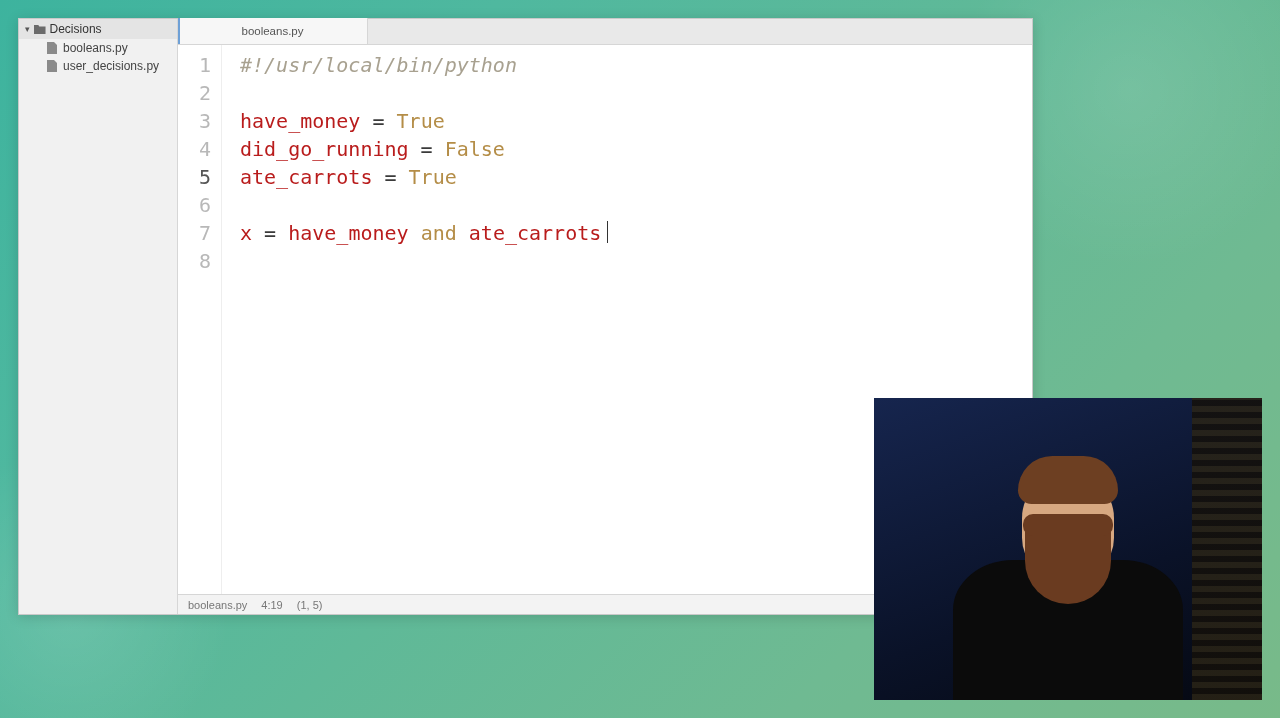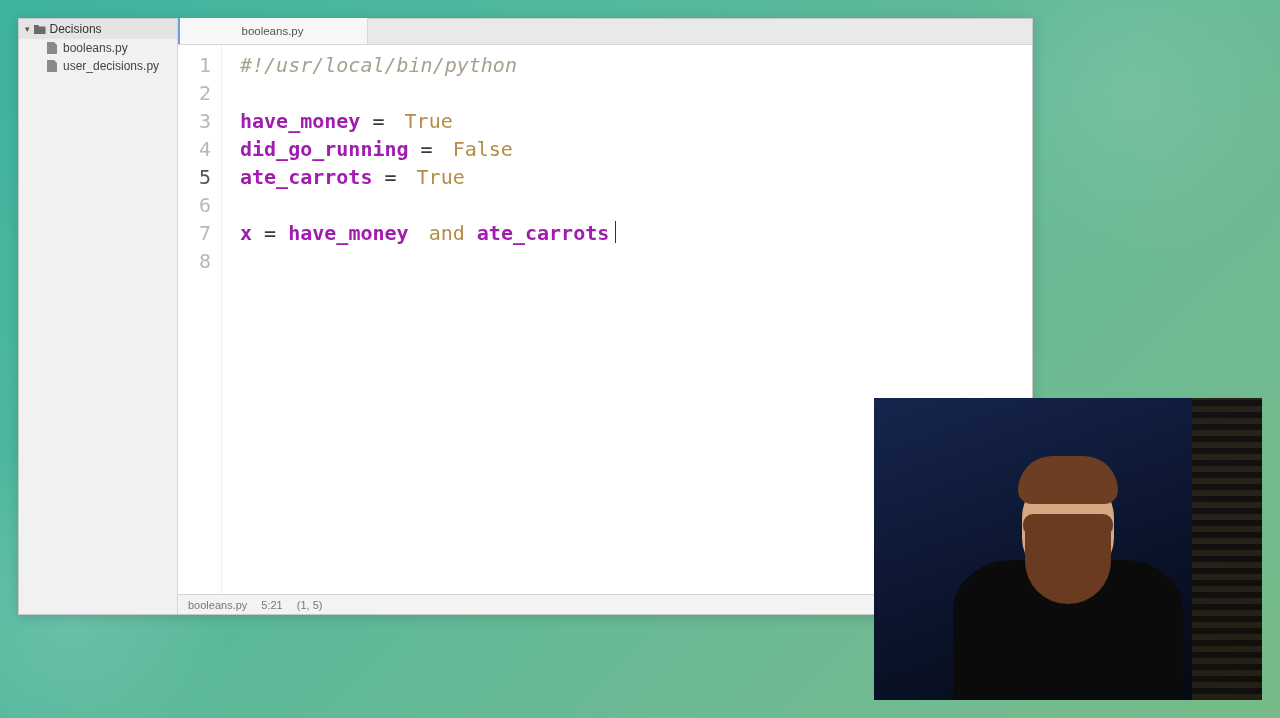--- a/index.html
+++ b/index.html
@@ -84,22 +84,22 @@
     border-right: 1px solid #eee;
   }
   .gutter .ln { height: 28px; }
   .gutter .ln.active { color: #555; }
   .code {
     flex: 1; padding: 6px 0 6px 18px; line-height: 28px;
     color: #333; white-space: pre;
   }
   .code .row { height: 28px; position: relative; }
   .tok-comment { color: #a8a190; font-style: italic; }
-  .tok-keyword { color: #b48d47; margin-left: 8px; }
-  .tok-ident { color: #a21caf; font-weight: bold; }
+  .tok-keyword { color: #b48d47; }
+  .tok-ident { color: #b91c1c; }
   .tok-op { color: #3a3a3a; }
   .cursor {
     display: inline-block; width: 1px; height: 22px;
     background: #333; vertical-align: -3px; margin-left: 6px;
   }
   .statusbar {
     height: 20px; border-top: 1px solid #d6d6d6;
     background: #f3f3f3; font-size: 11px; color: #777;
     display: flex; align-items: center; padding: 0 10px;
   }
@@ -188,21 +188,21 @@
             <div class="ln">6</div>
             <div class="ln">7</div>
             <div class="ln">8</div>
           </div>
         <div class="code" id="code"><div class="row"><span class="tok-comment">#!/usr/local/bin/python</span></div><div class="row">&nbsp;</div><div class="row"><span class="tok-ident">have_money</span><span class="tok-op"> = </span><span class="tok-keyword">True</span></div><div class="row"><span class="tok-ident">did_go_running</span><span class="tok-op"> = </span><span class="tok-keyword">False</span></div><div class="row"><span class="tok-ident">ate_carrots</span><span class="tok-op"> = </span><span class="tok-keyword">True</span></div><div class="row">&nbsp;</div><div class="row"><span class="tok-ident">x</span><span class="tok-op"> = </span><span class="tok-ident">have_money</span><span class="tok-op"> </span><span class="tok-keyword">and</span><span class="tok-op"> </span><span class="tok-ident">ate_carrots</span><span class="cursor"></span></div><div class="row">&nbsp;</div></div>
       </div>
 
       <div class="statusbar">
         <div class="sb-left">
           <span>booleans.py</span>
-          <span>5:21</span>
+          <span>4:19</span>
           <span>(1, 5)</span>
         </div>
         <div class="sb-right">
           <span>LF</span>
           <span>UT</span>
         </div>
       </div>
     </div>
 
   </div>

